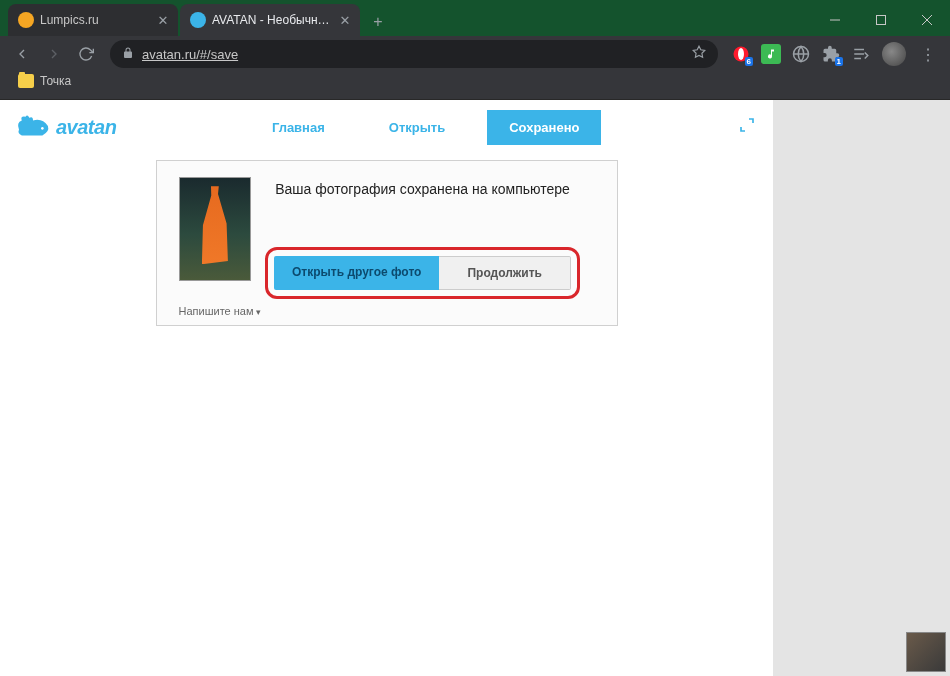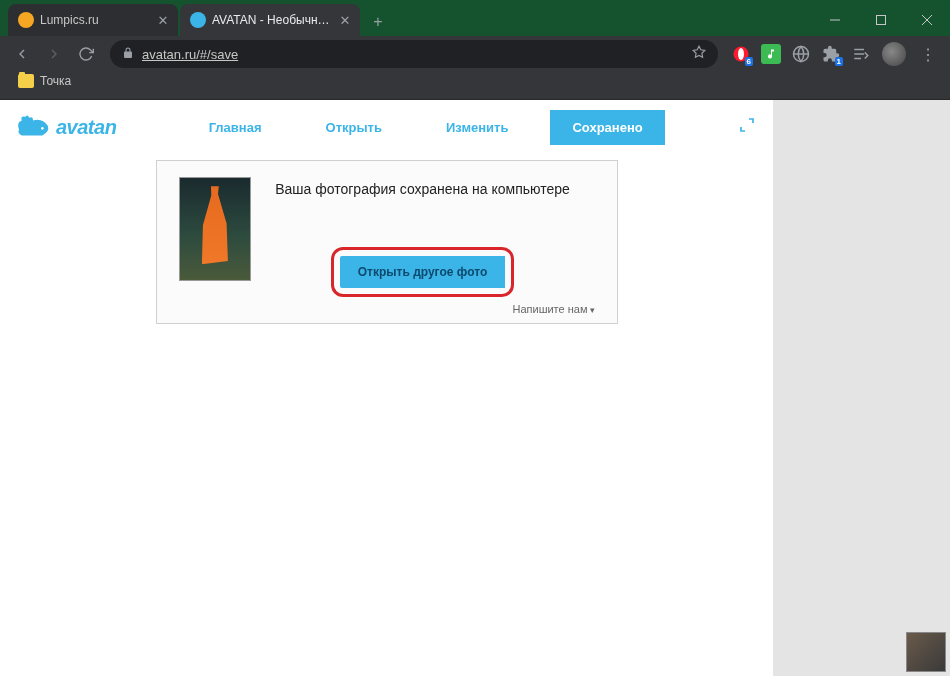--- a/index.html
+++ b/index.html
@@ -52,21 +52,21 @@
     
     .panel { margin: 12px auto 0; width: 462px; border:1px solid #d0d0d0; background:#fbfbfb; padding: 16px 22px 8px; position:relative; }
     .panel-inner { display:flex; align-items: flex-start; }
     .thumb { width:72px; height:104px; background: linear-gradient(180deg, #1a2a2e 0%, #2c4a3e 55%, #4a5a3a 100%); position:relative; border:1px solid #999; flex-shrink:0; }
     .thumb::after { content:''; position:absolute; left:32%; top:8%; width:26px; height:78px; background: linear-gradient(180deg, #e66a1f 0%, #f07828 100%); clip-path: polygon(35% 0,65% 0,62% 10%,95% 48%,100% 96%,0 100%,4% 50%,36% 12%); }
     .panel-right { flex:1; display:flex; flex-direction:column; align-items: center; }
     .message { font-size: 14px; color:#222; text-align:center; margin-bottom: 50px; margin-top: 4px; }
     .btn-row { display:flex; border: 3px solid #d9262b; border-radius: 12px; padding: 6px; }
     .btn-primary { background:#3bb4e8; color:#0c4a6e; padding: 9px 18px; font-size:12px; font-weight:600; cursor:pointer; border-radius: 2px 0 0 2px; }
     .btn-secondary { background:#f0f0f0; color:#555; padding: 9px 28px; font-size:12px; font-weight:600; cursor:pointer; border:1px solid #ccc; border-left:none; border-radius:0 2px 2px 0; }
-    .feedback-link { text-align:right; font-size:11px; color:#666; margin-top:6px; cursor:pointer; }
+    .feedback-link { font-size:11px; color:#666; margin-top:6px; cursor:pointer; }
     .feedback-link::after { content:' ▾'; font-size:9px; }
     
     .corner-thumb { position:absolute; right:4px; bottom:4px; width:40px; height:40px; background: linear-gradient(135deg,#6a5a4a,#3a3a3a); border:1px solid #888; }
   </style>
 </head>
 <body>
 
 <div class="titlebar">
   <div class="tabs-area">
     <div class="tab inactive">
@@ -177,36 +177,36 @@
     <div class="site-header">
       <div class="logo">
         <svg viewBox="0 0 40 30">
             <path fill="#3bb4e8" d="M5 18 Q2 10 8 8 Q6 3 12 4 Q14 1 16 5 Q20 3 20 8 Q30 5 36 14 Q38 20 30 24 L8 24 Q3 22 5 18 Z M30 15 a1.5 1.5 0 1 0 0.1 0"></path>
           </svg>
         <span>avatan</span>
       </div>
       <div class="site-nav">
         <div class="nav-item">Главная</div>
         <div class="nav-item">Открыть</div>
-        <div class="nav-item">Изменить</div>
         <div class="nav-item active">Сохранено</div>
       </div>
       <div class="expand-btn"><svg width="16" height="16" viewBox="0 0 24 24" fill="none" stroke="currentColor" stroke-width="2.5">
             <polyline points="15 3 21 3 21 9"></polyline>
             <polyline points="9 21 3 21 3 15"></polyline>
           </svg></div>
     </div>
 
     <div class="panel">
       <div class="panel-inner">
         <div class="thumb"></div>
         <div class="panel-right">
           <div class="message">Ваша фотография сохранена  на компьютере</div>
           <div class="btn-row">
             <div class="btn-primary">Открыть другое фото</div>
+            <div class="btn-secondary">Продолжить</div>
           </div>
         </div>
       </div>
       <div class="feedback-link">Напишите нам</div>
     </div>
 
   </div>
   <div class="sidebar-right">
     <div class="corner-thumb"></div>
   </div>

